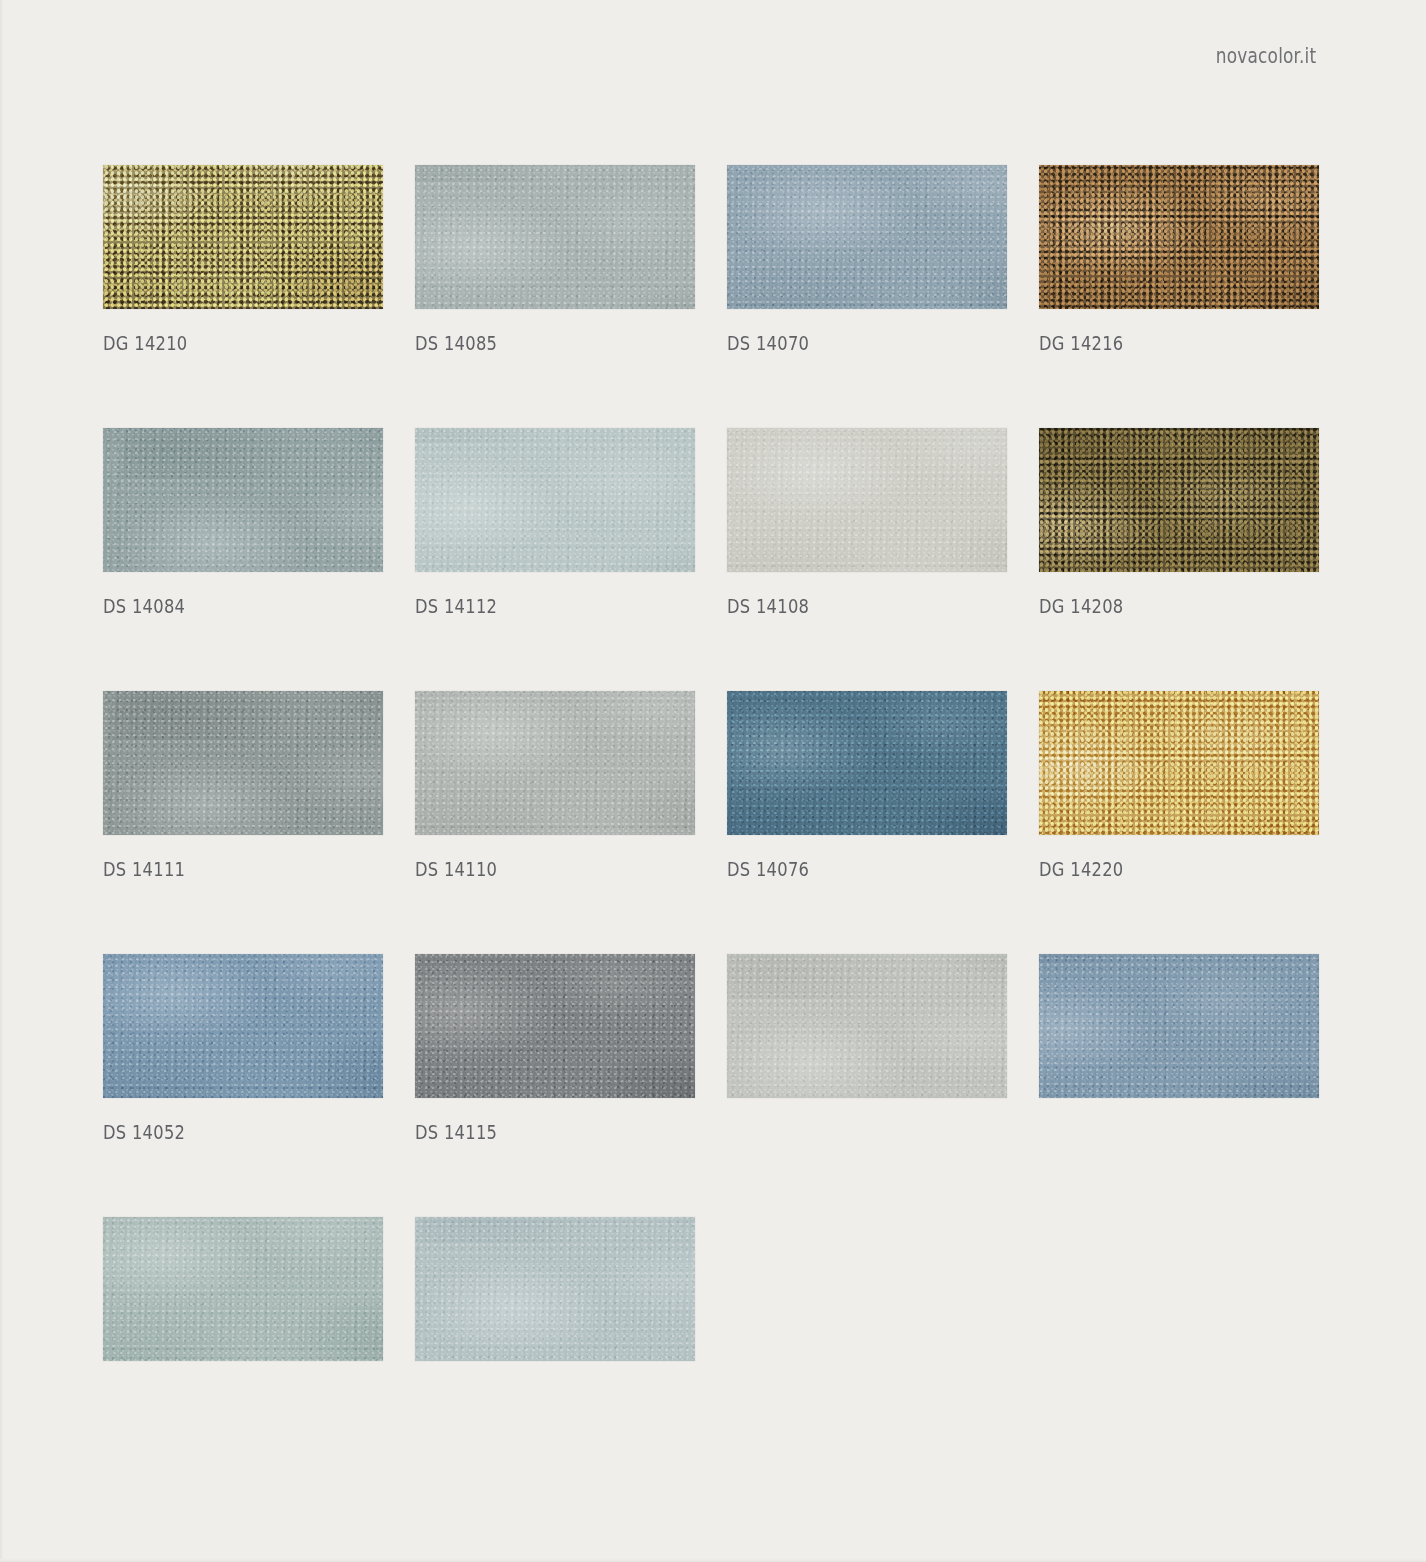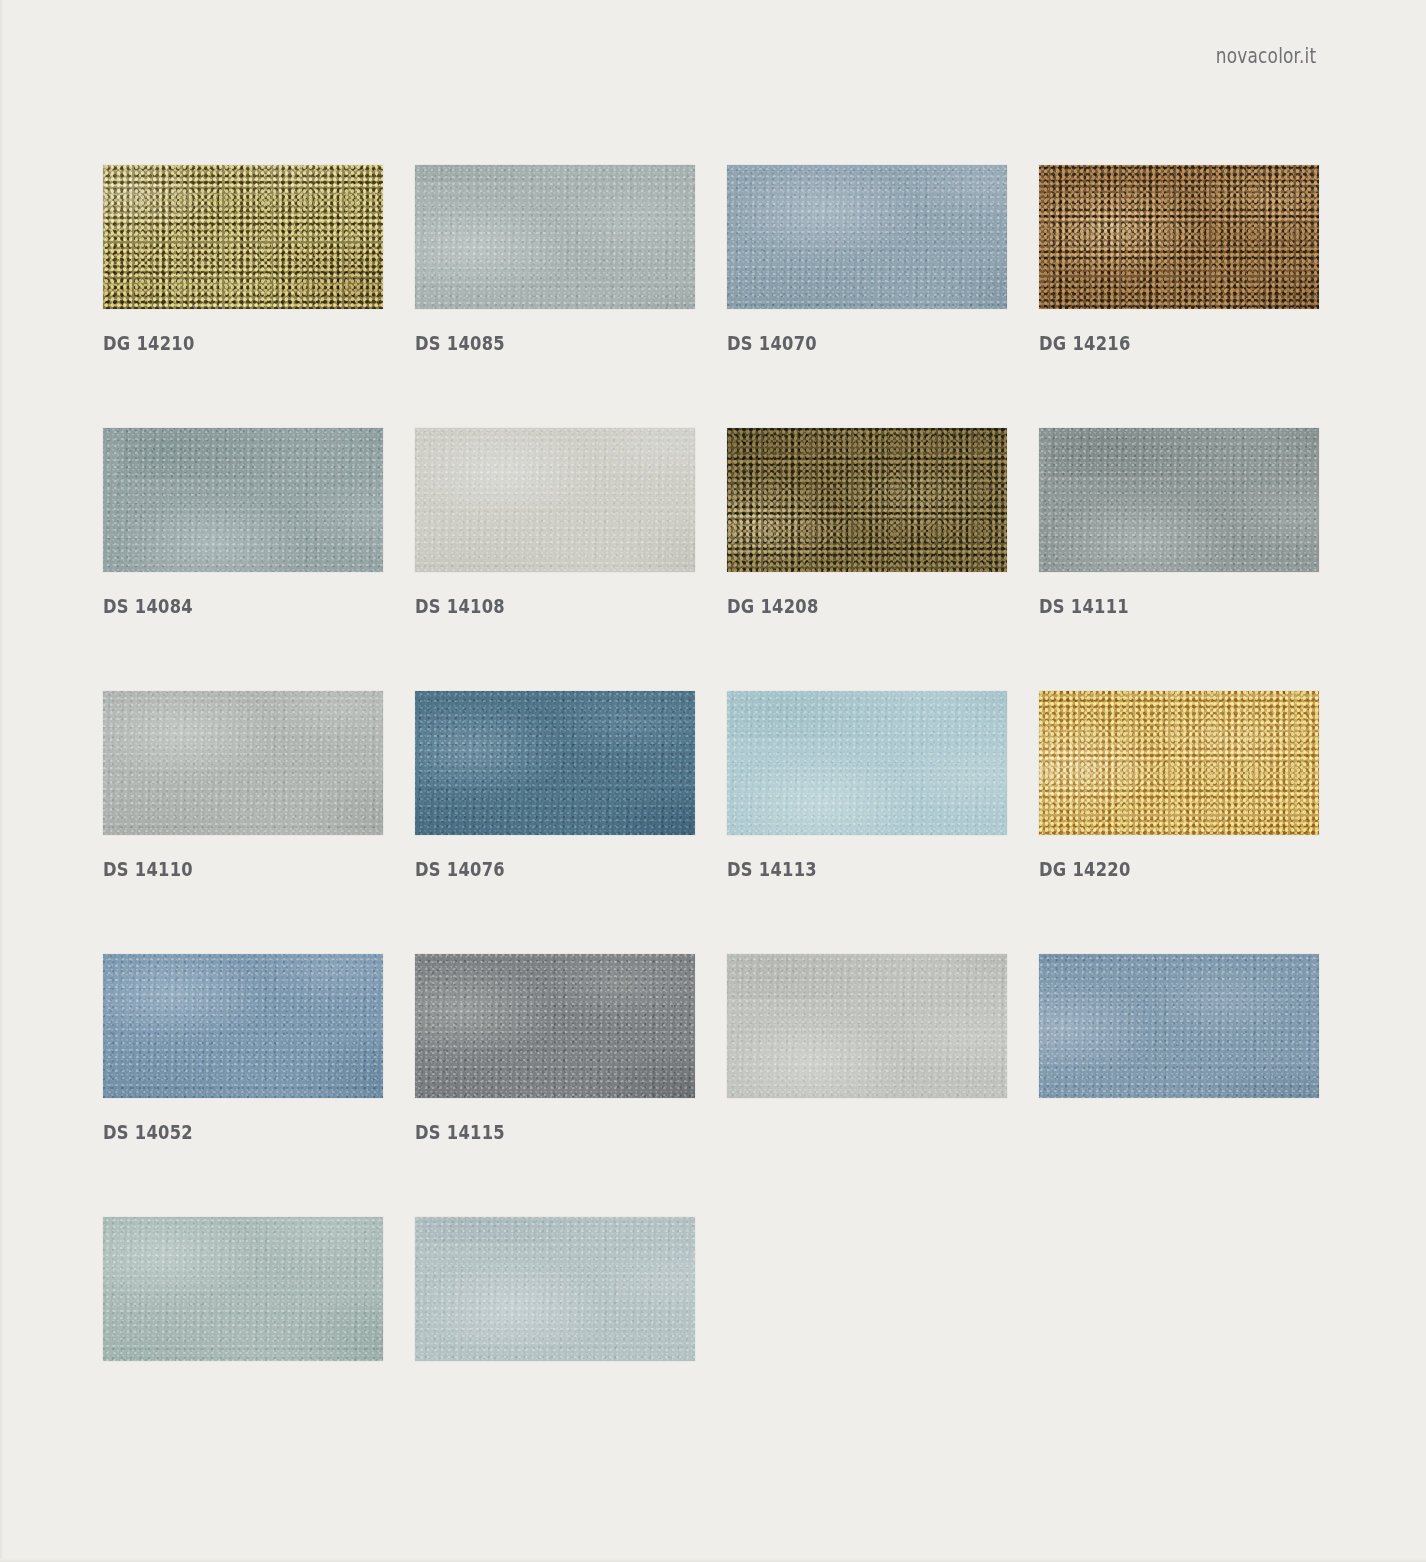--- a/index.html
+++ b/index.html
@@ -62,21 +62,21 @@
     position: absolute;
     left: 103px;
     top: 165px;
     width: 1212px;
     display: grid;
     grid-template-columns: repeat(4, 280px);
     column-gap: 32px;
     row-gap: 73px;
   }
 
-  .cell { width: 280px; font-weight: bold; }
+  .cell { width: 280px; }
 
   .swatch {
     position: relative;
     width: 280px;
     height: 144px;
     overflow: hidden;
     background-color: #b5b5b5;
     box-shadow: 0 0 0 0.5px rgba(120,120,120,0.13);
   }
 
@@ -184,20 +184,28 @@
       </div>
       <div class="cell">
         <div class="swatch" style="background-color: rgb(147, 163, 164);">
           <div class="tex cloud" style="background-position: 88px 87px;"></div>
           <div class="tex fine" style="background-position: 88px 87px;"></div>
           <div class="tex streak" style="background-position: 88px 87px;"></div>
         </div>
         <div class="label">DS 14084</div>
       </div>
       <div class="cell">
+        <div class="swatch" style="background-color: rgb(185, 199, 198);">
+          <div class="tex cloud" style="background-position: 28px 51px;"></div>
+          <div class="tex fine" style="background-position: 28px 51px;"></div>
+          <div class="tex streak" style="background-position: 28px 51px;"></div>
+        </div>
+        <div class="label">DS 14112</div>
+      </div>
+      <div class="cell">
         <div class="swatch" style="background-color: rgb(205, 205, 198);">
           <div class="tex cloud" style="background-position: 65px 15px;"></div>
           <div class="tex fine" style="background-position: 65px 15px;"></div>
           <div class="tex streak" style="background-position: 65px 15px;"></div>
         </div>
         <div class="label">DS 14108</div>
       </div>
       <div class="cell">
         <div class="swatch coarse" style="background-color: rgb(93, 82, 50);">
           <div class="tex cloud" style="background-position: 5px 68px;"></div>
@@ -224,28 +232,20 @@
       </div>
       <div class="cell">
         <div class="swatch" style="background-color: rgb(79, 114, 135);">
           <div class="tex cloud" style="background-position: 33px 30px;"></div>
           <div class="tex fine" style="background-position: 33px 30px;"></div>
           <div class="tex streak" style="background-position: 33px 30px;"></div>
         </div>
         <div class="label">DS 14076</div>
       </div>
       <div class="cell">
-        <div class="swatch" style="background-color: rgb(174, 202, 208);">
-          <div class="tex cloud" style="background-position: 70px 83px;"></div>
-          <div class="tex fine" style="background-position: 70px 83px;"></div>
-          <div class="tex streak" style="background-position: 70px 83px;"></div>
-        </div>
-        <div class="label">DS 14113</div>
-      </div>
-      <div class="cell">
         <div class="swatch coarse" style="background-color: rgb(198, 163, 91);">
           <div class="tex cloud" style="background-position: 10px 47px;"></div>
           <div class="tex fine" style="background-position: 10px 47px;"></div>
           <div class="tex streak" style="background-position: 10px 47px;"></div>
         </div>
         <div class="label">DG 14220</div>
       </div>
       <div class="cell">
         <div class="swatch" style="background-color: rgb(123, 151, 174);">
           <div class="tex cloud" style="background-position: 47px 11px;"></div>

